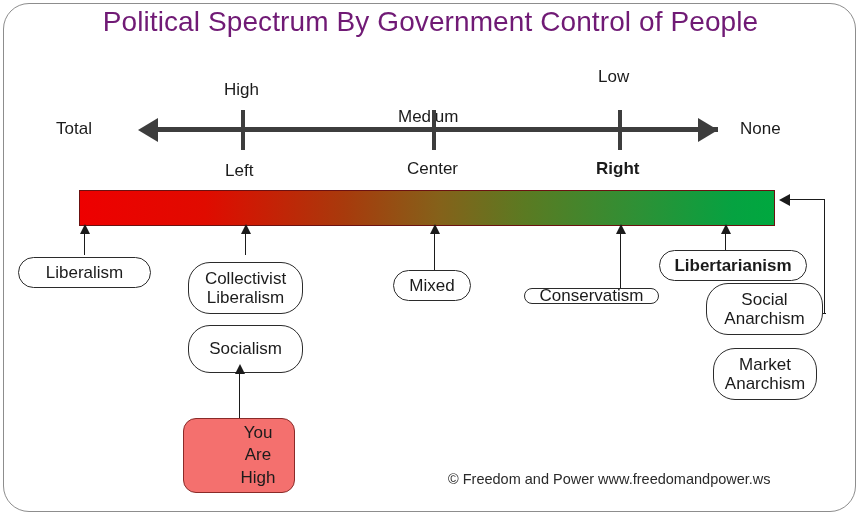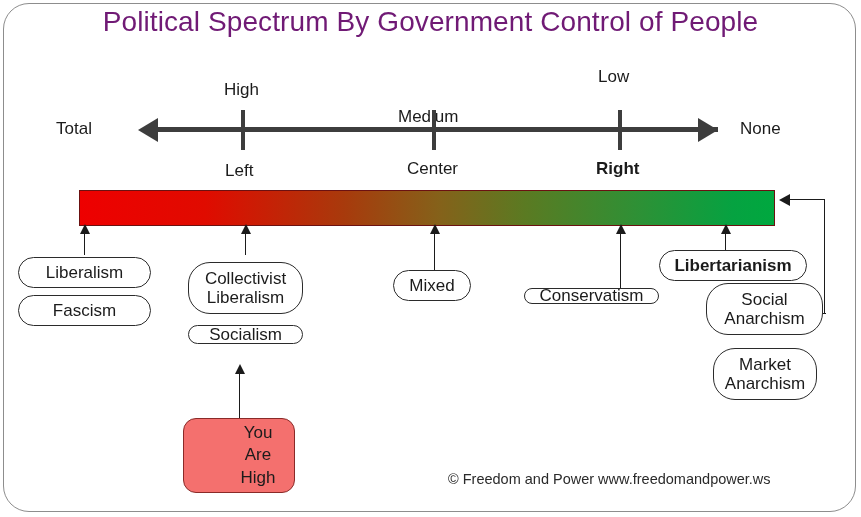--- a/index.html
+++ b/index.html
@@ -63,26 +63,25 @@
   <div class="uarrow" style="left:620px;top:233px;height:55px;"></div>
   <div class="uarrow" style="left:725px;top:233px;height:18px;"></div>
 
   <div class="elbow-seg" style="left:824px;top:199px;width:1.4px;height:115px;"></div>
   <div class="elbow-seg" style="left:818px;top:313px;width:8px;height:1.4px;"></div>
   <div class="elbow-seg" style="left:790px;top:199px;width:35px;height:1.4px;"></div>
   <div class="elbow-arrow" style="left:779px;top:194px;"></div>
 
   <div class="pill" style="left:18px;top:257px;width:133px;height:31px;">Liberalism</div>
 
-  <div class="pill" style="left:18px;top:295px;width:133px;height:31px;">Fascism</div>
 
   <div class="pill" style="left:188px;top:262px;width:115px;height:52px;">Collectivist
 Liberalism</div>
 
-  <div class="pill" style="left:188px;top:325px;width:115px;height:19px;">Socialism</div>
+  <div class="pill" style="left:188px;top:325px;width:115px;height:48px;">Socialism</div>
 
   <div class="pill" style="left:393px;top:270px;width:78px;height:31px;">Mixed</div>
 
   <div class="pill" style="left:524px;top:288px;width:135px;height:16px;">Conservatism</div>
 
   <div class="pill" style="left:659px;top:250px;width:148px;height:31px;font-weight:bold;">Libertarianism</div>
 
   <div class="pill" style="left:706px;top:283px;width:117px;height:52px;">Social
 Anarchism</div>
 

